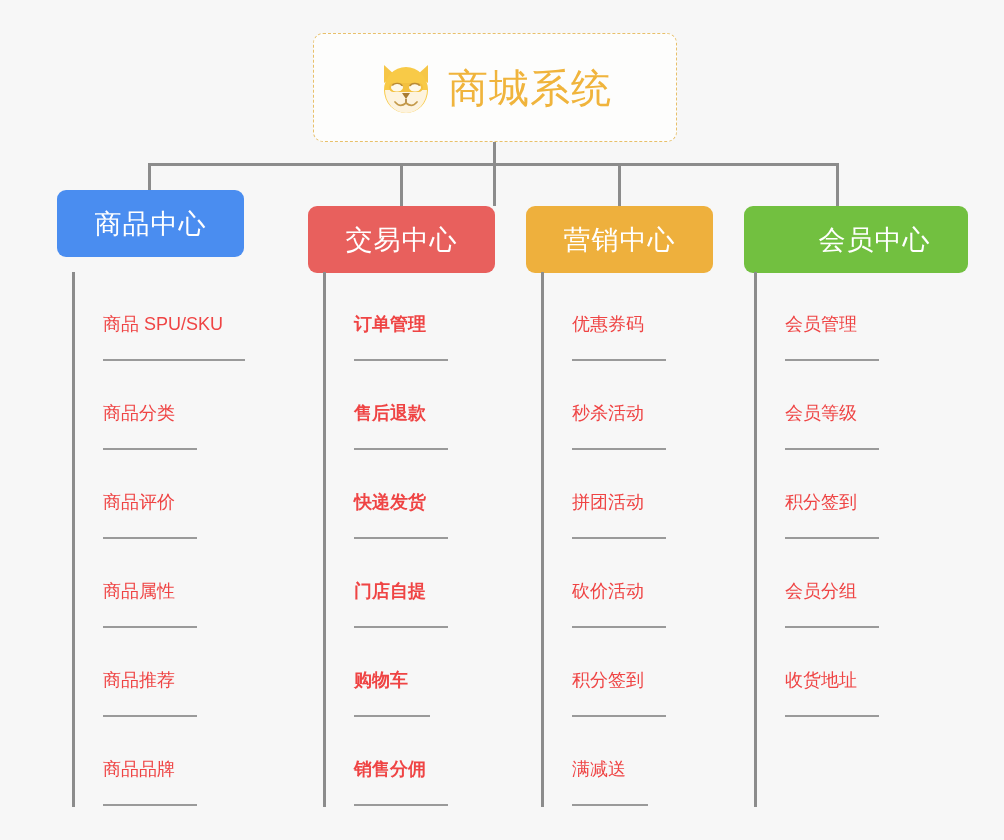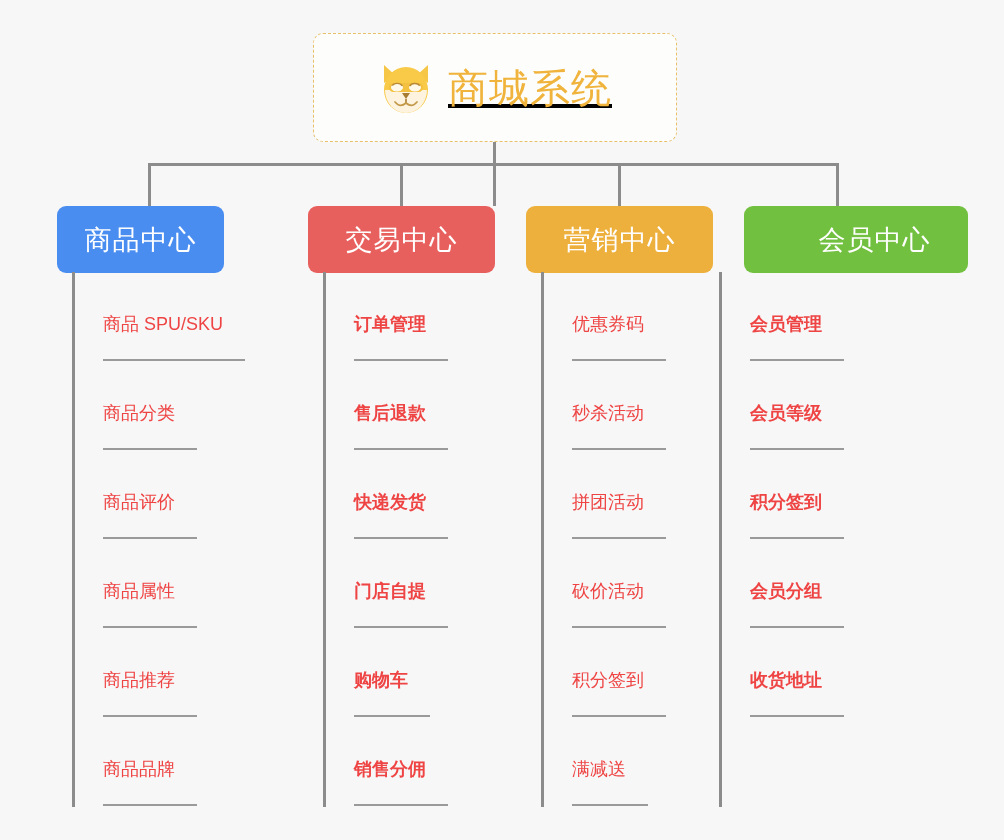--- a/index.html
+++ b/index.html
@@ -29,21 +29,20 @@
     width: 364px;
     height: 109px;
     box-sizing: border-box;
     background: #fdfdfc;
     border: 1px dashed #e8c06a;
     border-radius: 10px;
     display: flex;
     align-items: center;
     justify-content: center;
     gap: 14px;
-    text-decoration: underline;
   }
   .root-label {
     font-size: 40px;
     color: #f0b43c;
     letter-spacing: 1px;
     line-height: 1;
     white-space: nowrap;
   }
   .shiba-icon { display: block; width: 56px; height: 54px; flex: none; }
 
@@ -125,21 +124,21 @@
     <span class="root-label" style="color: rgb(240, 180, 60);">商城系统</span>
   </div>
 
   <div class="conn conn-v" style="left: 493px; top: 142px; height: 64px; background: rgb(140, 140, 140);"></div>
   <div class="conn conn-h" style="left: 148px; top: 163px; width: 691px; background: rgb(140, 140, 140);"></div>
   <div class="conn conn-v" style="left: 148px; top: 163px; height: 44px; background: rgb(140, 140, 140);"></div>
   <div class="conn conn-v" style="left: 400px; top: 163px; height: 44px; background: rgb(140, 140, 140);"></div>
   <div class="conn conn-v" style="left: 618px; top: 163px; height: 44px; background: rgb(140, 140, 140);"></div>
   <div class="conn conn-v" style="left: 836px; top: 163px; height: 44px; background: rgb(140, 140, 140);"></div>
 
-  <div class="cat-box" style="left: 57px; top: 206px; width: 167px; background: rgb(74, 141, 240);">
+  <div class="cat-box" style="left: 57px; top: 190px; width: 187px; background: rgb(74, 141, 240);">
     <span>商品中心</span>
   </div>
   <div class="cat-box" style="left: 308px; top: 206px; width: 187px; background: rgb(232, 96, 93);">
     <span>交易中心</span>
   </div>
   <div class="cat-box" style="left: 526px; top: 206px; width: 187px; background: rgb(238, 176, 61);">
     <span>营销中心</span>
   </div>
   <div class="cat-box" style="left: 744px; top: 206px; width: 187px; background: rgb(114, 192, 64); padding-left: 37px;">
     <span>会员中心</span>
@@ -204,21 +203,21 @@
         <span class="leaf-text">砍价活动</span>
       </div>
     <div class="leaf-item">
         <span class="leaf-text">积分签到</span>
       </div>
     <div class="leaf-item">
         <span class="leaf-text">满减送</span>
       </div>
   </div>
 
-  <div class="leaf-col" style="left:719px;font-weight:bold;">
+  <div class="leaf-col" style="left:754px;">
     <div class="leaf-spine" style="height: 535px; background: rgb(140, 140, 140);"></div>
     <div class="leaf-item">
         <span class="leaf-text">会员管理</span>
       </div>
     <div class="leaf-item">
         <span class="leaf-text">会员等级</span>
       </div>
     <div class="leaf-item">
         <span class="leaf-text">积分签到</span>
       </div>

